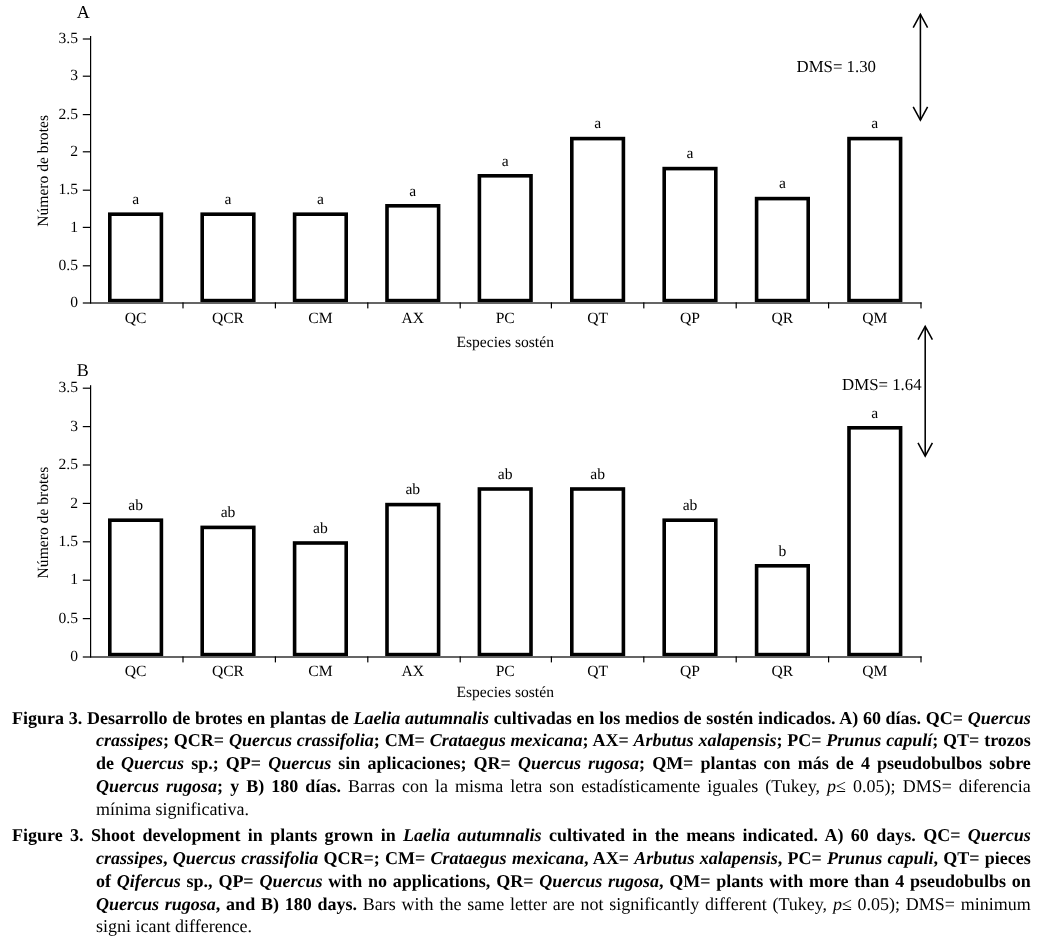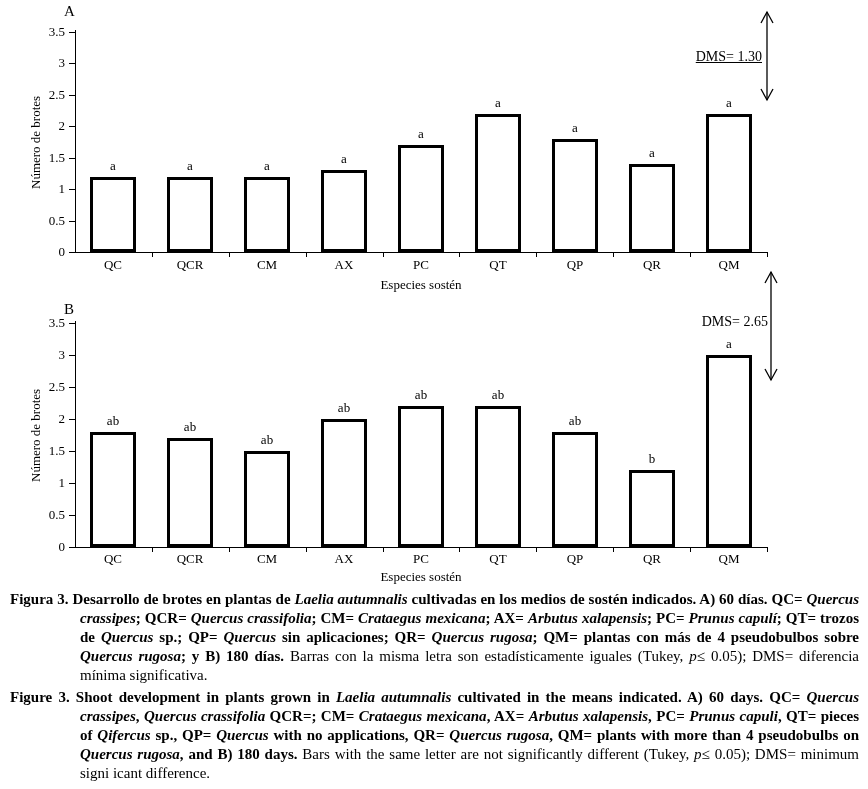--- a/index.html
+++ b/index.html
@@ -77,21 +77,21 @@
       <div class="bar-letter" style="left: 553px; top: 120px;">a</div>
       <div class="cat-label" style="left: 543px; top: 257px;">QP</div>
       <div class="bar" style="left: 629px; top: 164px; width: 46px; height: 88px; background: rgb(255, 255, 255); border-color: rgb(0, 0, 0);"></div>
       <div class="bar-letter" style="left: 630px; top: 145px;">a</div>
       <div class="cat-label" style="left: 620px; top: 257px;">QR</div>
       <div class="bar" style="left: 706px; top: 114px; width: 46px; height: 138px; background: rgb(255, 255, 255); border-color: rgb(0, 0, 0);"></div>
       <div class="bar-letter" style="left: 707px; top: 95px;">a</div>
       <div class="cat-label" style="left: 697px; top: 257px;">QM</div>
       <div class="x-title" style="left: 311px; top: 277px;">Especies sostén</div>
       <div class="y-title" style="left: 28px; top: 77px; height: 130px;">Número de brotes</div>
-      <div class="dms-label" style="left: 652px; top: 49px; text-decoration: underline;">DMS= 1.30</div>
+      <div class="dms-label" style="left: 620px; top: 49px;">DMS= 1.30</div>
       <div class="dms-arrow" style="left: 758px; top: 10px; width: 18px; height: 92px;"><svg width="18" height="92" viewBox="0 0 18 92" xmlns="http://www.w3.org/2000/svg">
           <line x1="9" y1="2" x2="9" y2="90" stroke="#000" stroke-width="1.3"></line>
           <polyline points="3,13 9,2 15,13" fill="none" stroke="#000" stroke-width="1.3"></polyline>
           <polyline points="3,79 9,90 15,79" fill="none" stroke="#000" stroke-width="1.3"></polyline>
         </svg></div>
       <div class="panel-label" style="left: 64px; top: 301px;">B</div>
       <div class="axis-line" style="left: 75px; top: 321px; width: 1px; height: 227px;"></div>
       <div class="axis-line" style="left: 75px; top: 547px; width: 693px; height: 1px;"></div>
       <div class="tick" style="left: 69px; top: 547px; width: 6px; height: 1px;"></div>
       <div class="ytick-label" style="left: 31px; top: 539px;">0</div>
@@ -140,21 +140,21 @@
       <div class="bar-letter" style="left: 553px; top: 413px;">ab</div>
       <div class="cat-label" style="left: 543px; top: 551px;">QP</div>
       <div class="bar" style="left: 629px; top: 470px; width: 46px; height: 77px; background: rgb(255, 255, 255); border-color: rgb(0, 0, 0);"></div>
       <div class="bar-letter" style="left: 630px; top: 451px;">b</div>
       <div class="cat-label" style="left: 620px; top: 551px;">QR</div>
       <div class="bar" style="left: 706px; top: 355px; width: 46px; height: 192px; background: rgb(255, 255, 255); border-color: rgb(0, 0, 0);"></div>
       <div class="bar-letter" style="left: 707px; top: 336px;">a</div>
       <div class="cat-label" style="left: 697px; top: 551px;">QM</div>
       <div class="x-title" style="left: 311px; top: 569px;">Especies sostén</div>
       <div class="y-title" style="left: 28px; top: 370px; height: 130px;">Número de brotes</div>
-      <div class="dms-label" style="left: 658px; top: 314px;">DMS= 2.65</div>
+      <div class="dms-label" style="left: 658px; top: 314px;">DMS= 1.64</div>
       <div class="dms-arrow" style="left: 762px; top: 270px; width: 18px; height: 112px;"><svg width="18" height="112" viewBox="0 0 18 112" xmlns="http://www.w3.org/2000/svg">
           <line x1="9" y1="2" x2="9" y2="110" stroke="#000" stroke-width="1.3"></line>
           <polyline points="3,13 9,2 15,13" fill="none" stroke="#000" stroke-width="1.3"></polyline>
           <polyline points="3,99 9,110 15,99" fill="none" stroke="#000" stroke-width="1.3"></polyline>
         </svg></div>
     </div>
   <div class="captions">
     <p class="cap"><span style="font-weight: bold;">Figura 3. </span><span style="font-weight: bold;">Desarrollo de brotes en plantas de </span><span style="font-weight: bold; font-style: italic;">Laelia autumnalis</span><span style="font-weight: bold;"> cultivadas en los medios de sostén indicados. A) 60 días. QC= </span><span style="font-weight: bold; font-style: italic;">Quercus crassipes</span><span style="font-weight: bold;">; QCR= </span><span style="font-weight: bold; font-style: italic;">Quercus crassifolia</span><span style="font-weight: bold;">; CM= </span><span style="font-weight: bold; font-style: italic;">Crataegus mexicana</span><span style="font-weight: bold;">; AX= </span><span style="font-weight: bold; font-style: italic;">Arbutus xalapensis</span><span style="font-weight: bold;">; PC= </span><span style="font-weight: bold; font-style: italic;">Prunus capulí</span><span style="font-weight: bold;">; QT= trozos de </span><span style="font-weight: bold; font-style: italic;">Quercus</span><span style="font-weight: bold;"> sp.; QP= </span><span style="font-weight: bold; font-style: italic;">Quercus</span><span style="font-weight: bold;"> sin aplicaciones; QR= </span><span style="font-weight: bold; font-style: italic;">Quercus rugosa</span><span style="font-weight: bold;">; QM= plantas con más de 4 pseudobulbos sobre </span><span style="font-weight: bold; font-style: italic;">Quercus rugosa</span><span style="font-weight: bold;">; y B) 180 días. </span><span>Barras con la misma letra son estadísticamente iguales (Tukey, </span><span style="font-style: italic;">p</span><span>≤ 0.05); DMS= diferencia mínima significativa.</span></p>
     <p class="cap"><span style="font-weight: bold;">Figure 3. </span><span style="font-weight: bold;">Shoot development in plants grown in </span><span style="font-weight: bold; font-style: italic;">Laelia autumnalis</span><span style="font-weight: bold;"> cultivated in the means indicated. A) 60 days. QC= </span><span style="font-weight: bold; font-style: italic;">Quercus crassipes</span><span style="font-weight: bold;">, </span><span style="font-weight: bold; font-style: italic;">Quercus crassifolia</span><span style="font-weight: bold;"> QCR=; CM= </span><span style="font-weight: bold; font-style: italic;">Crataegus mexicana</span><span style="font-weight: bold;">, AX= </span><span style="font-weight: bold; font-style: italic;">Arbutus xalapensis</span><span style="font-weight: bold;">, PC= </span><span style="font-weight: bold; font-style: italic;">Prunus capuli</span><span style="font-weight: bold;">, QT= pieces of </span><span style="font-weight: bold; font-style: italic;">Qifercus</span><span style="font-weight: bold;"> sp., QP= </span><span style="font-weight: bold; font-style: italic;">Quercus</span><span style="font-weight: bold;"> with no applications, QR= </span><span style="font-weight: bold; font-style: italic;">Quercus rugosa</span><span style="font-weight: bold;">, QM= plants with more than 4 pseudobulbs on </span><span style="font-weight: bold; font-style: italic;">Quercus rugosa</span><span style="font-weight: bold;">, and B) 180 days. </span><span>Bars with the same letter are not significantly different (Tukey, </span><span style="font-style: italic;">p</span><span>≤ 0.05); DMS= minimum signi icant difference.</span></p>
   </div>

